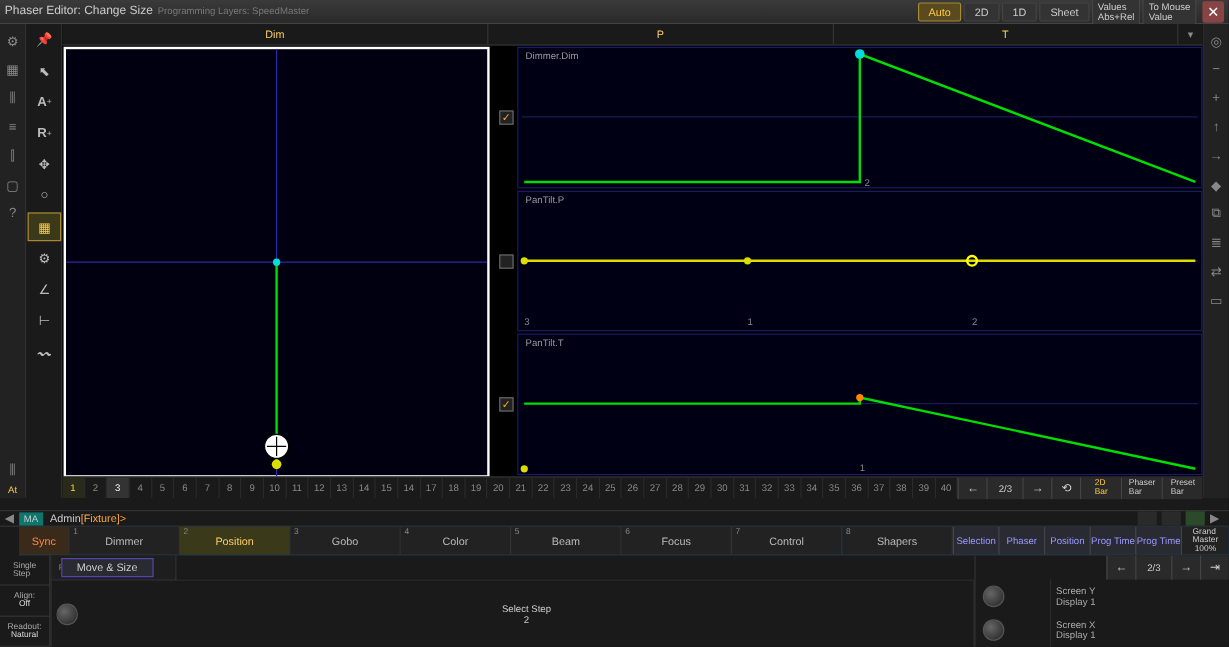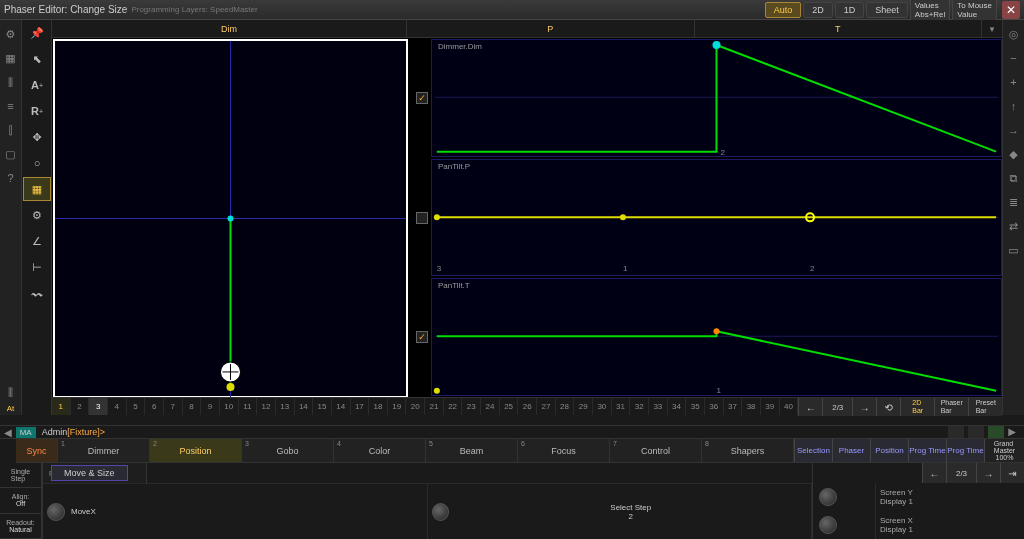--- a/index.html
+++ b/index.html
@@ -372,27 +372,20 @@
             <span>Pages</span>
           </div>
       </div>
     </div>
     <div style="height:0;position:relative;top:-2px">
       <div style="position:absolute;left:8px;top:-16px;background:#2a2a33;border:1px solid #5544aa;padding:2px 12px;font-size:9px;color:#ccc">Move &amp; Size</div>
     </div>
     <div class="encrow">
       <div class="enc">
           <div class="knob"></div>
-          <div class="elabels">
-            <span class="ename">MoveX</span>
-            <span class="eval"></span>
-          </div>
-        </div>
-      <div class="enc">
-          <div class="knob"></div>
           <div class="elabels" style="text-align:center;width:100%">
             <span class="ename">Select Step</span>
             <span class="ename">2</span>
           </div>
         </div>
     </div>
   </div>
 
   <div class="rightenc">
     <div class="navr">

